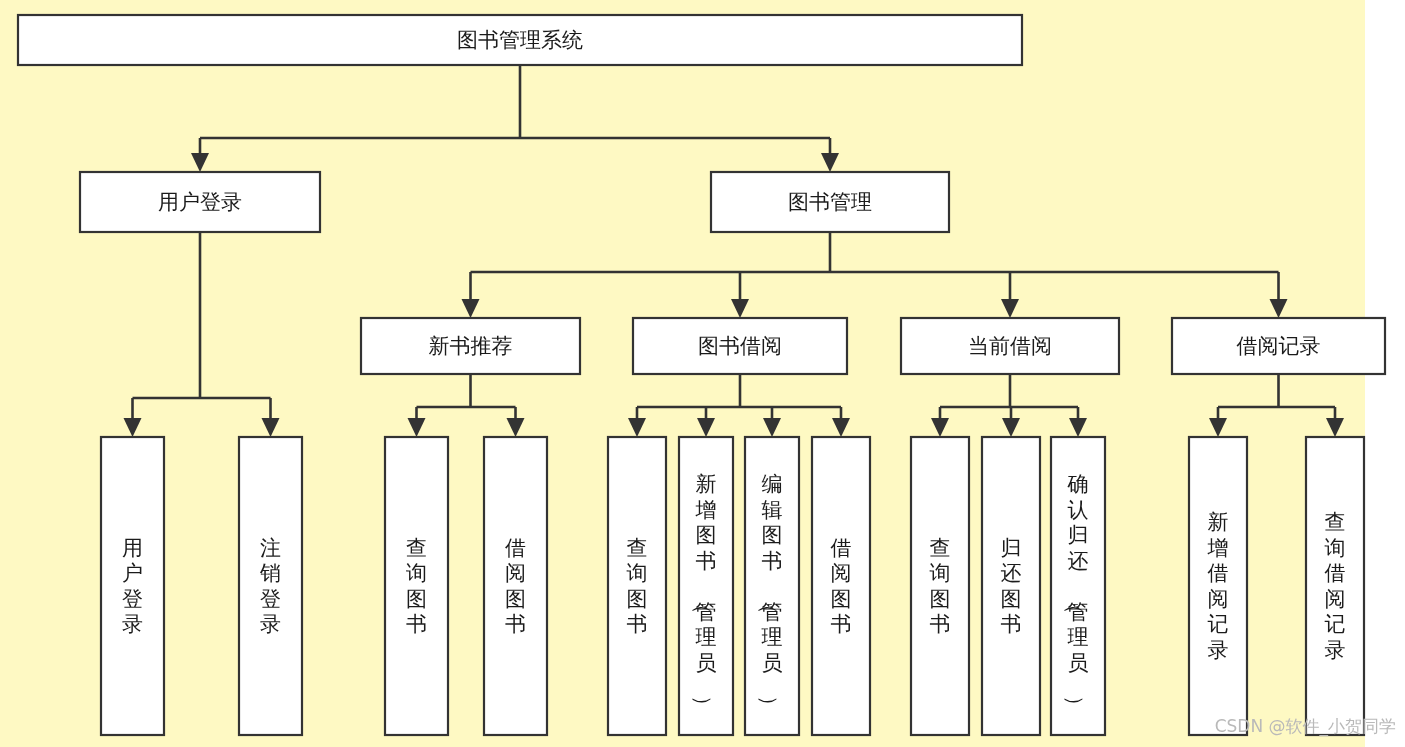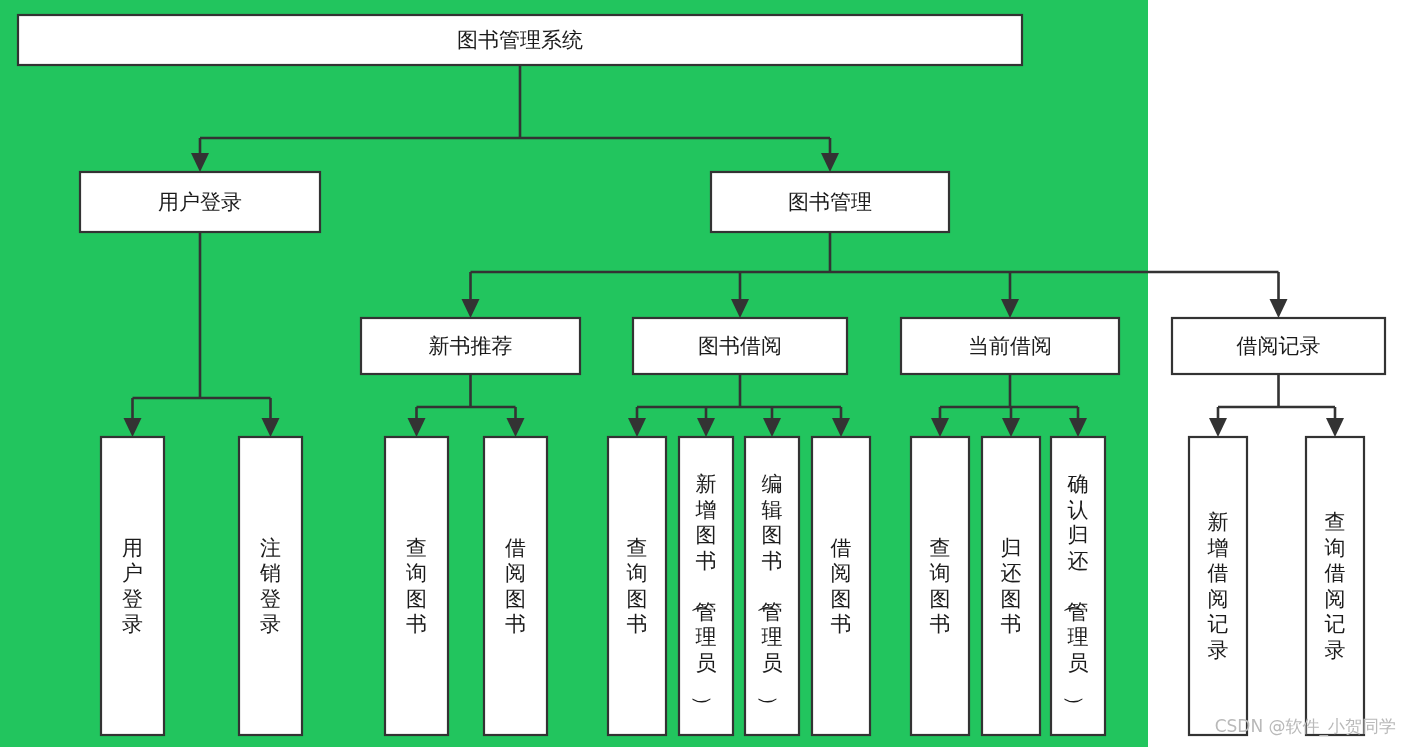--- a/index.html
+++ b/index.html
@@ -8,23 +8,23 @@
     background: #ffffff;
   }
   body {
     width: 1405px;
     height: 747px;
     font-family: "DejaVu Sans", "Liberation Sans", sans-serif;
     overflow: hidden;
   }
   #diagram-root {
     position: relative;
-    width: 1148px;
+    width: 1365px;
     height: 747px;
-    background: #22c55e;
+    background: #fef9c3;
   }
   svg.diagram-svg {
     position: absolute;
     top: 0;
     left: 0;
     width: 1405px;
     height: 747px;
     display: block;
   }
   .node-box {

